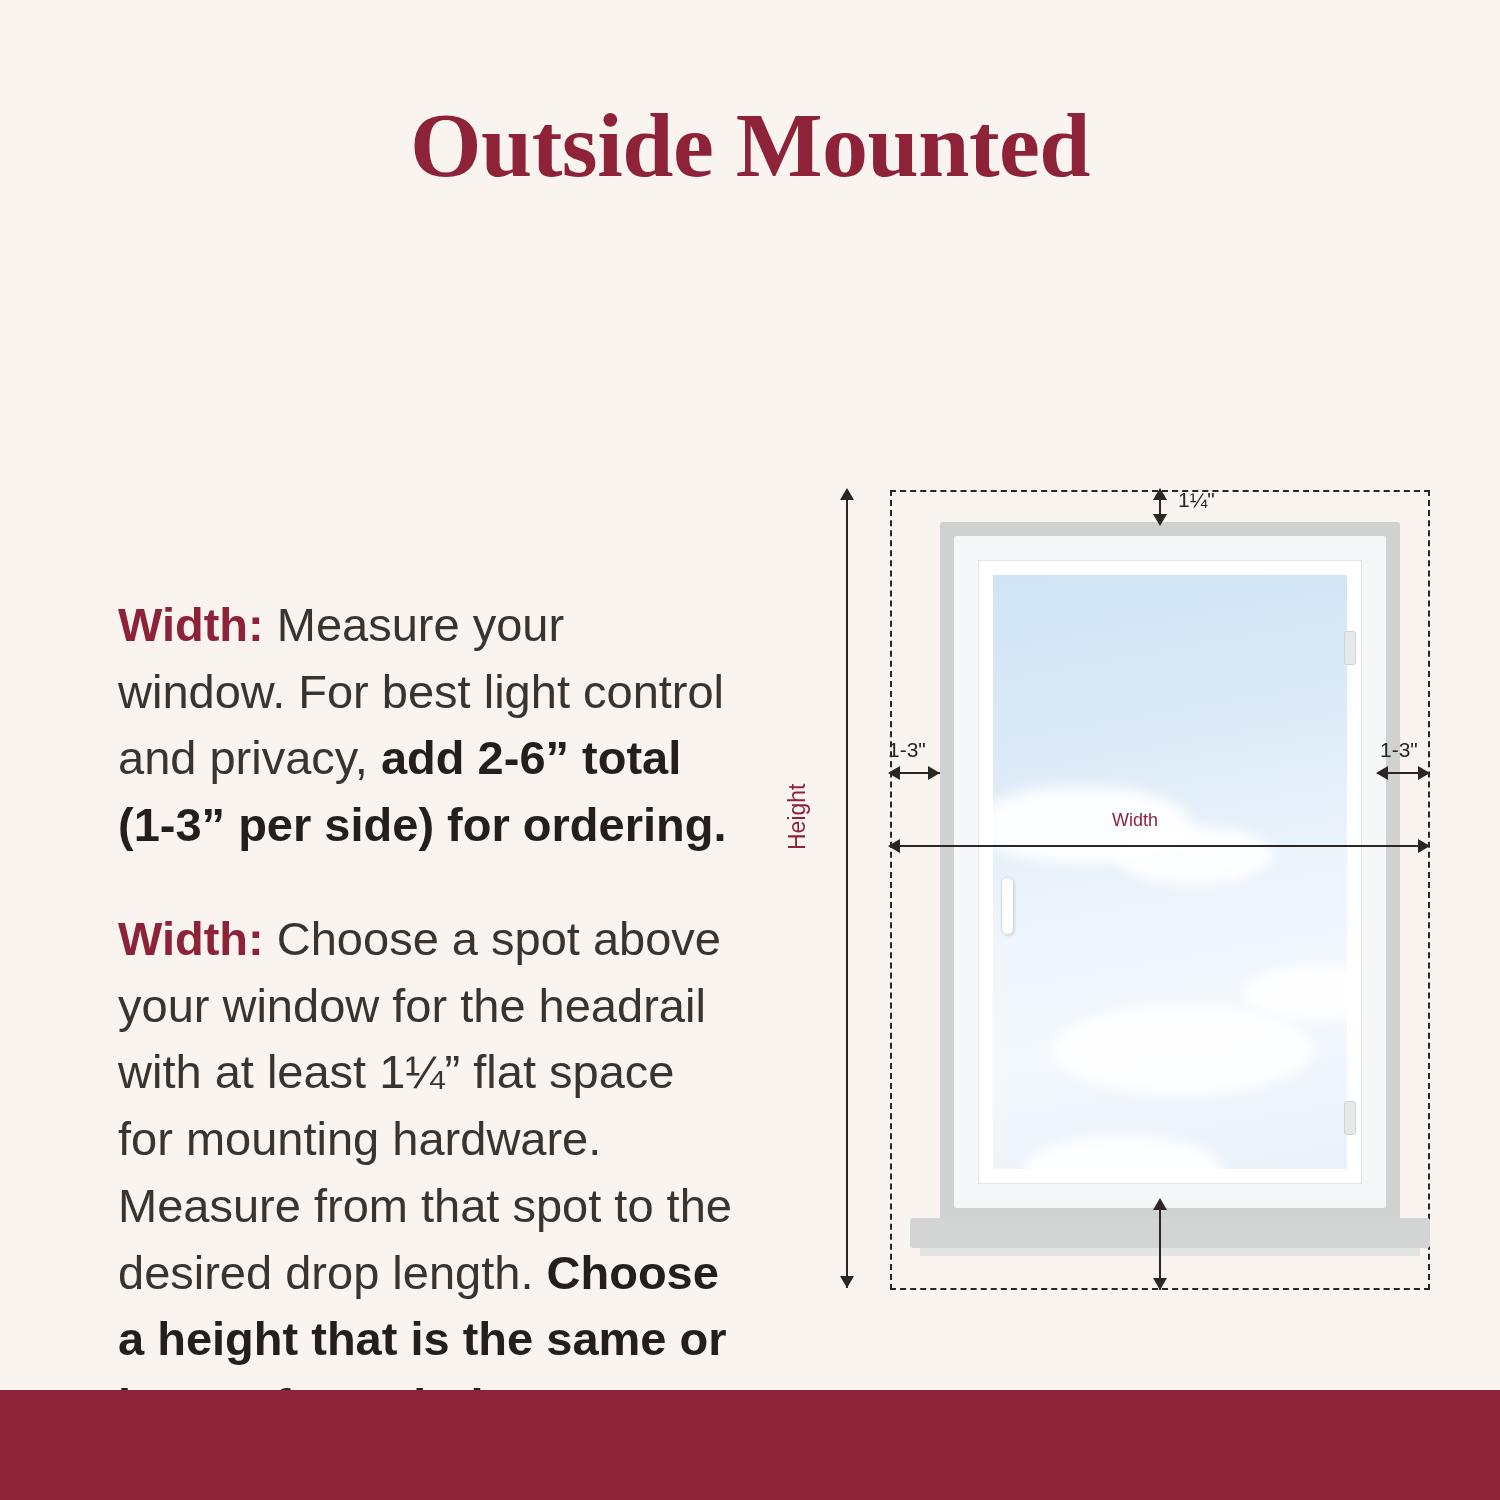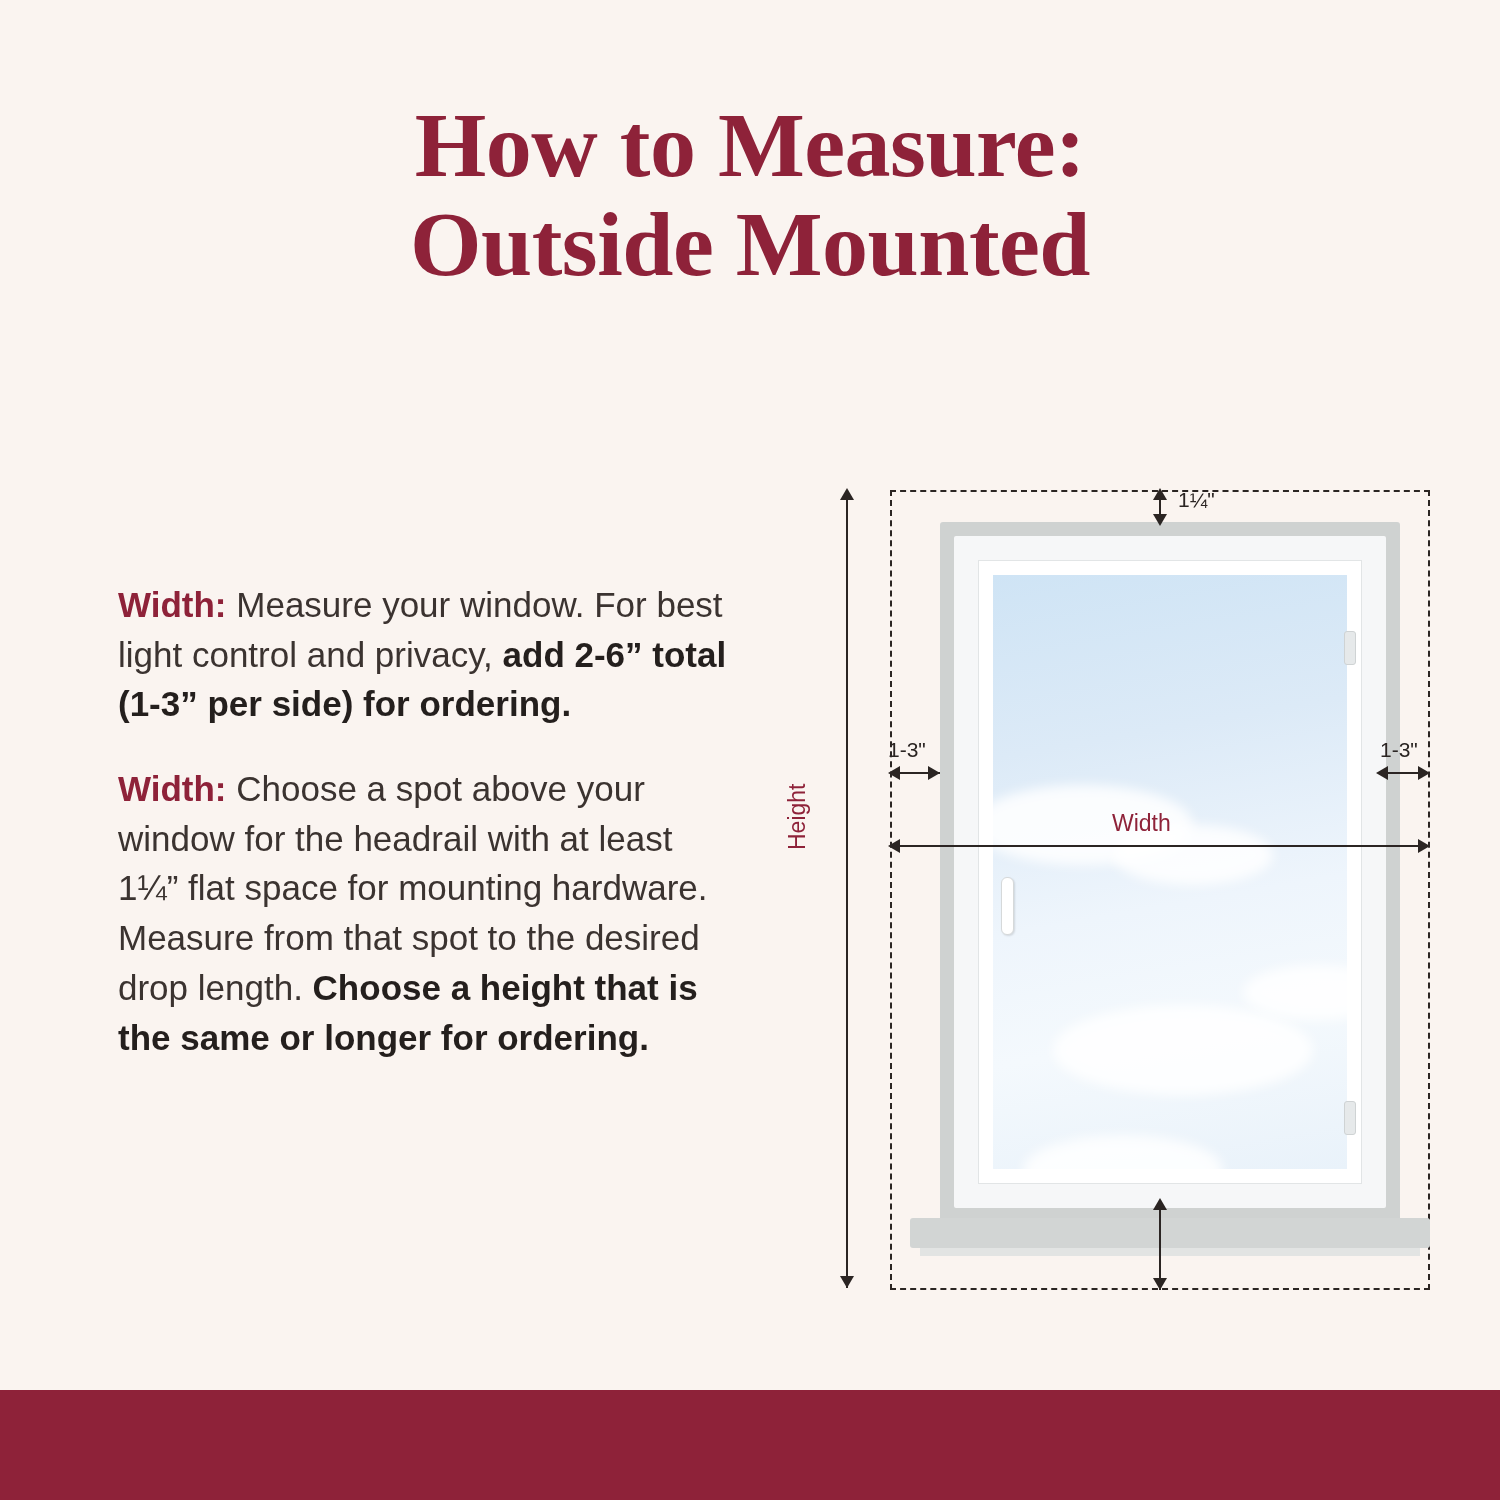--- a/index.html
+++ b/index.html
@@ -49,21 +49,21 @@
     width: 1500px;
     height: 900px;
   }
 
   .text-col {
     position: absolute;
     left: 118px;
     top: 75px;
     width: 620px;
     color: #3b3330;
-    font-size: 35px;
+    font-size: 47px;
     line-height: 1.42;
   }
   .para {
     margin-bottom: 30px;
   }
   .lead {
     color: #8e2239;
     font-weight: bold;
   }
   .strong {
@@ -233,41 +233,40 @@
     font-size: 23px;
     color: #8e2239;
     transform: rotate(-90deg);
     transform-origin: left top;
     white-space: nowrap;
   }
   .width-label {
     position: absolute;
     left: 322px;
     top: 340px;
-    font-size: 23px;
+    font-size: 18px;
     color: #8e2239;
     white-space: nowrap;
   }
 
   
   .footer-bar {
     position: absolute;
     left: 0;
     bottom: 0;
     width: 1500px;
     height: 110px;
     background: #8e2239;
   }
 </style>
 </head>
 <body>
 
 <div class="header">
   <h1 class="title">
-    <span>How to Measure:</span>
     <span class="line2">Outside Mounted</span>
   </h1>
 </div>
 
 <div class="content">
 
   <div class="text-col">
     <p class="para">
       <span class="lead">Width:</span><span> Measure your window. For best light control and privacy, </span><span class="strong">add 2-6” total (1-3” per side) for ordering.</span>
     </p>

